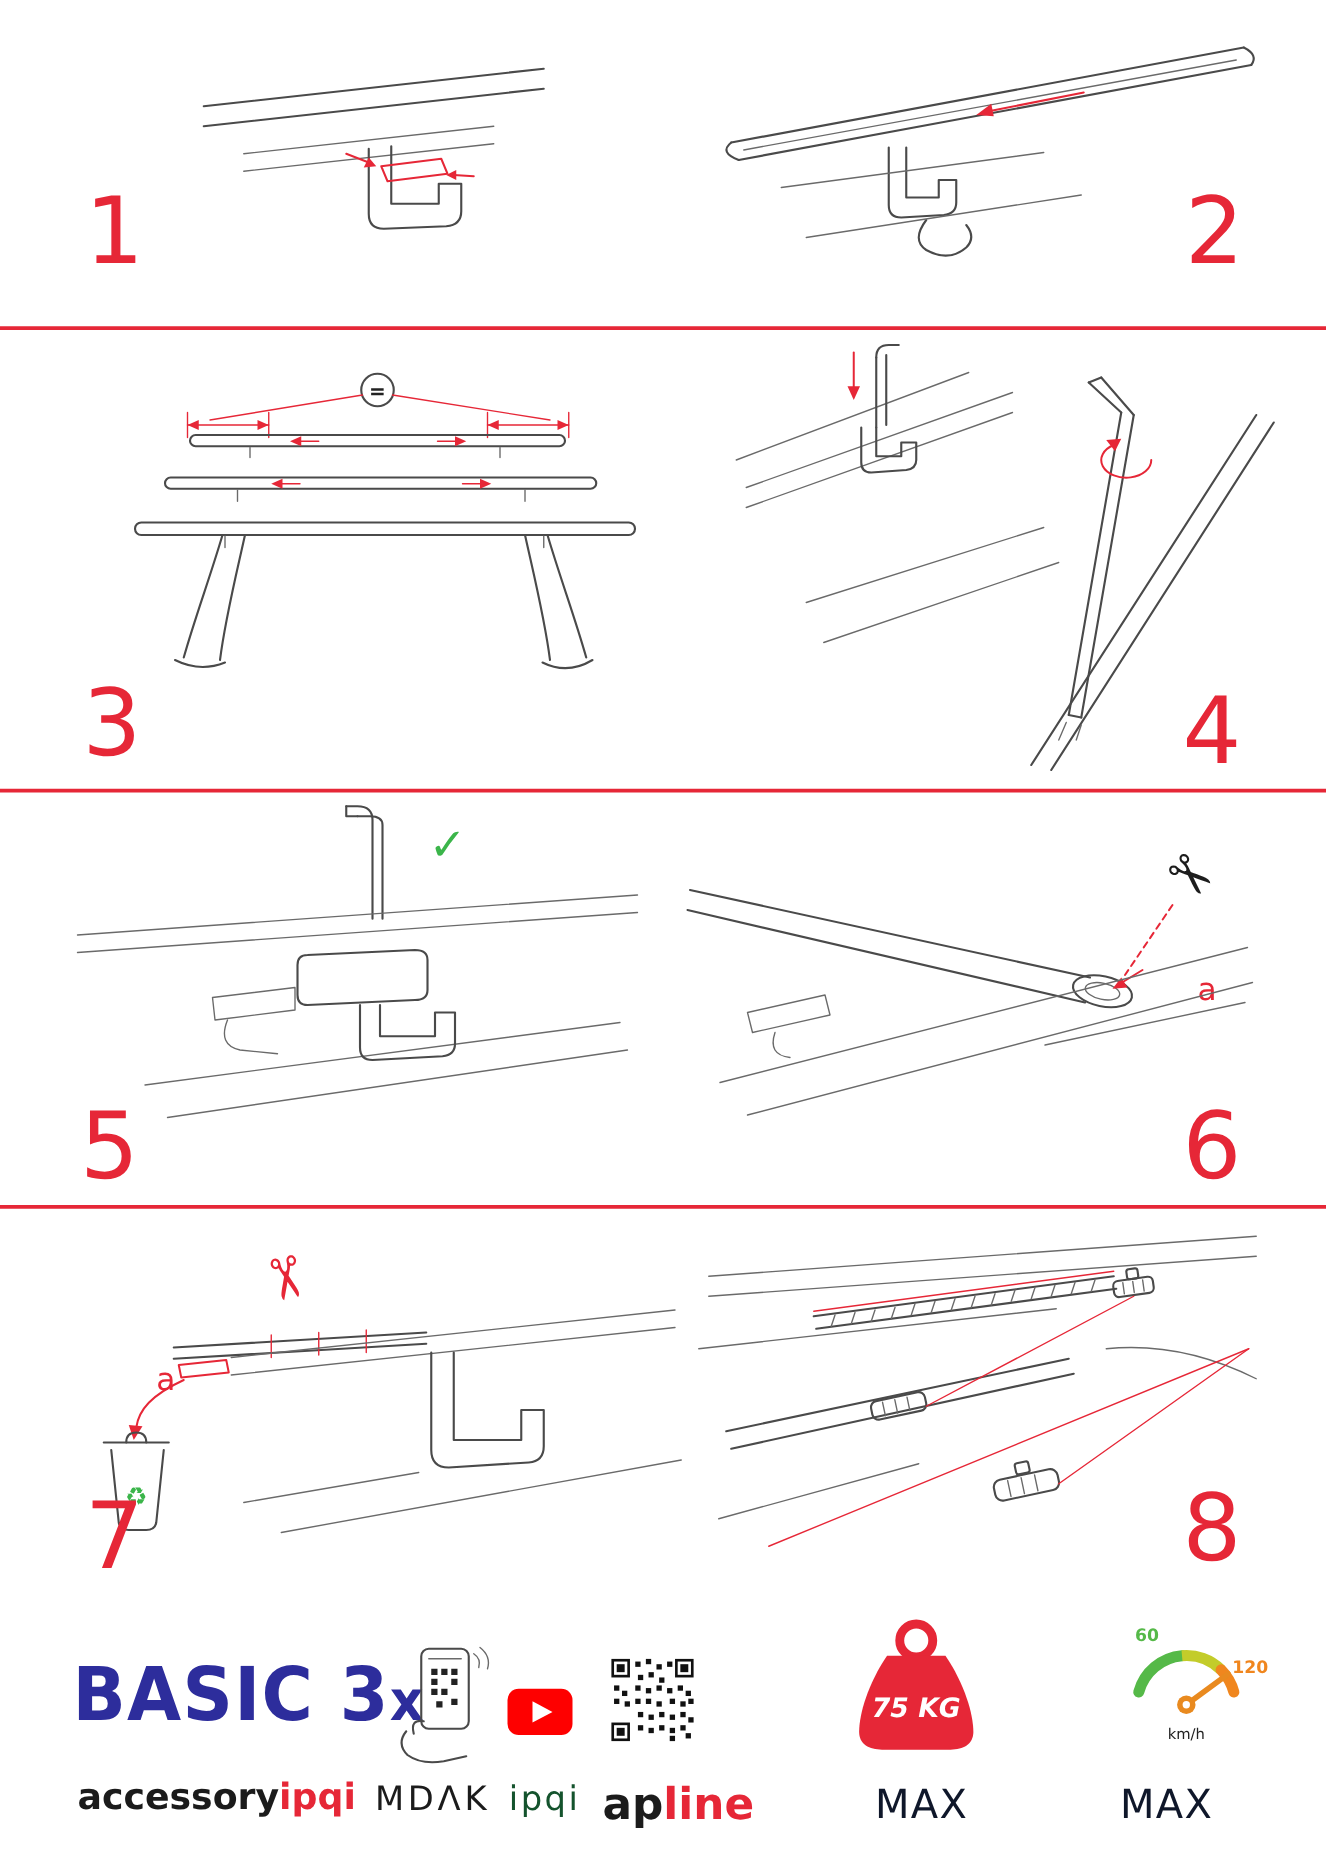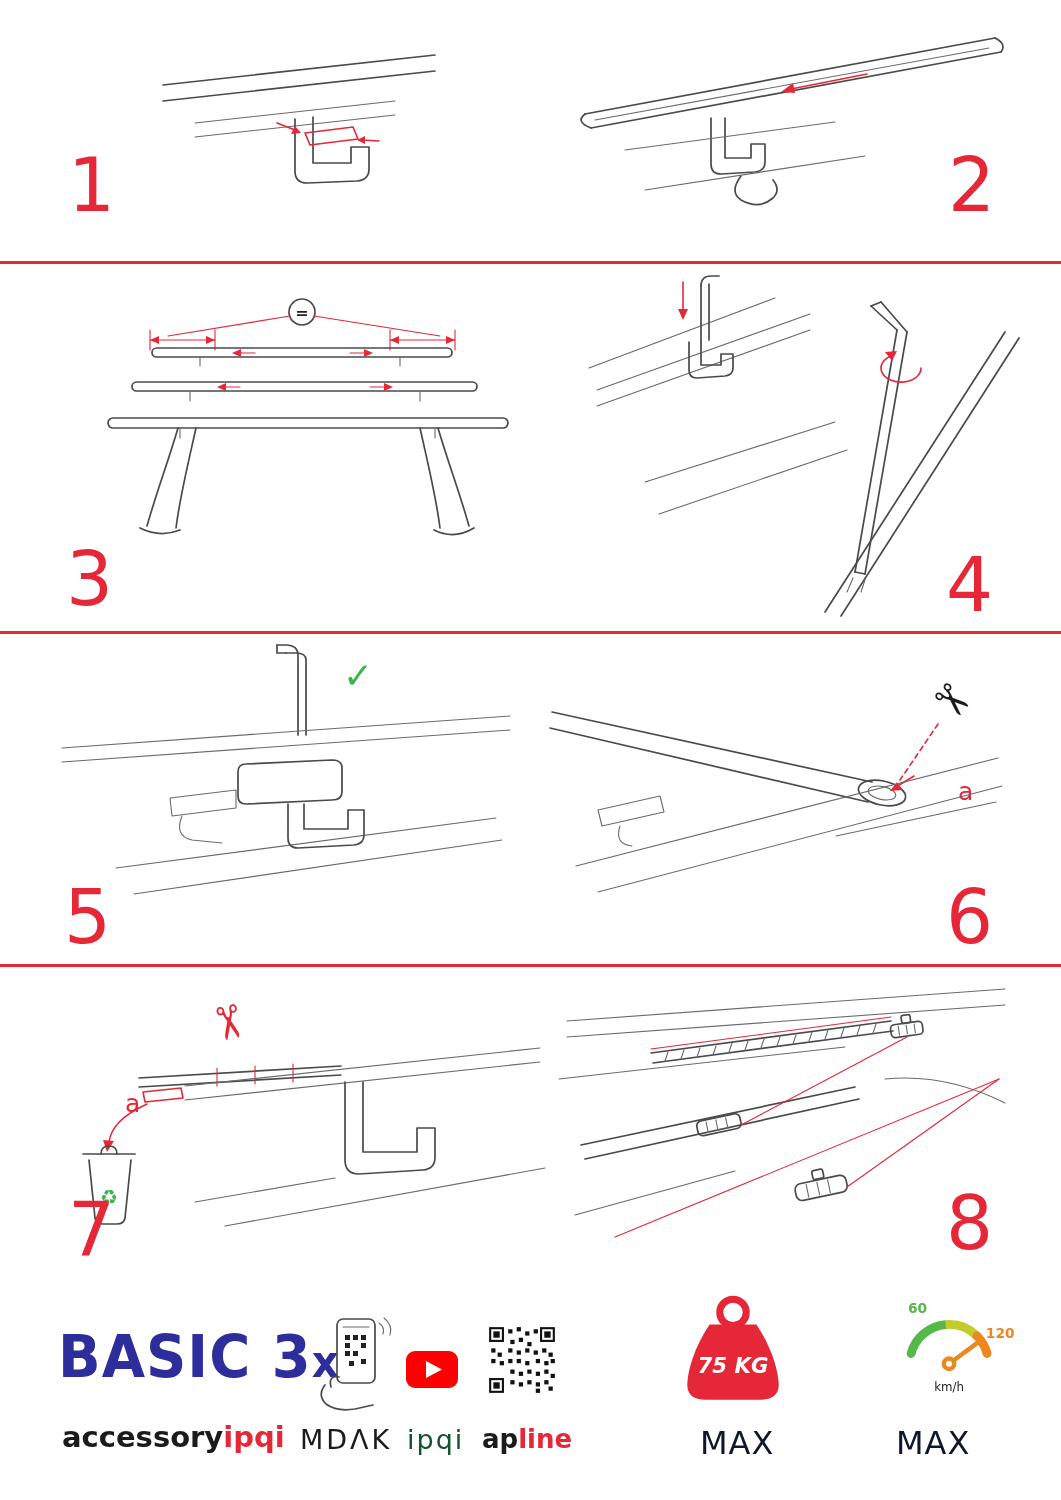--- a/index.html
+++ b/index.html
@@ -19,21 +19,21 @@
   .rd-thin { stroke-width:1.1; }
   .rdf { fill:#e62737; stroke:none; }
 
   .footer-text { position:absolute; white-space:nowrap; }
   .basic-logo { left:58px; top:1322px; color:#2d2d9c; font-weight:700; font-size:56px; letter-spacing:1px; transform:scaleY(1.06); transform-origin:left top; }
   .basic-logo .suffix { font-size:42px; }
   .brandline { left:62px; top:1420px; font-size:29px; font-weight:700; color:#1b1b1b; }
   .red-text { color:#e62737; }
   .mdak { left:300px; top:1424px; font-size:27px; letter-spacing:3px; color:#1b1b1b; }
   .ipqi { left:407px; top:1424px; font-size:27px; letter-spacing:2px; color:#14532d; }
-  .apline { left:482px; top:1424px; font-size:26px; font-weight:700; color:#1b1b1b; }
+  .apline { left:482px; top:1424px; font-size:35px; font-weight:700; color:#1b1b1b; }
   .max-label { font-size:32px; color:#0f172a; letter-spacing:1px; }
 </style>
 </head>
 <body>
 
 <div class="page">
 
   <section>
     <div class="drawing" style="left:145px; top:45px;">
       <svg width="300" height="195" viewBox="0 0 300 195">

